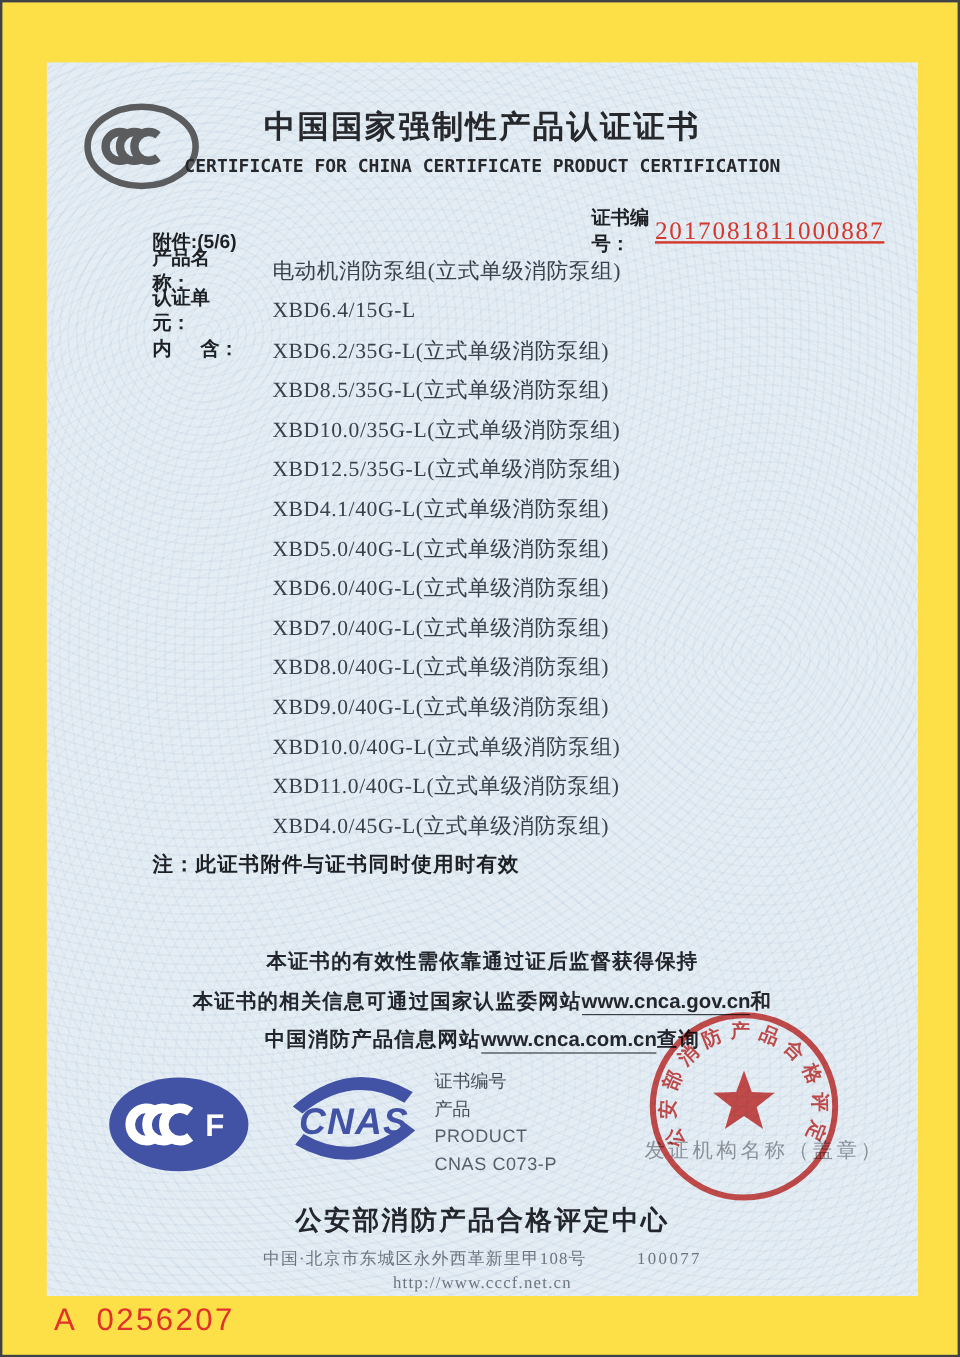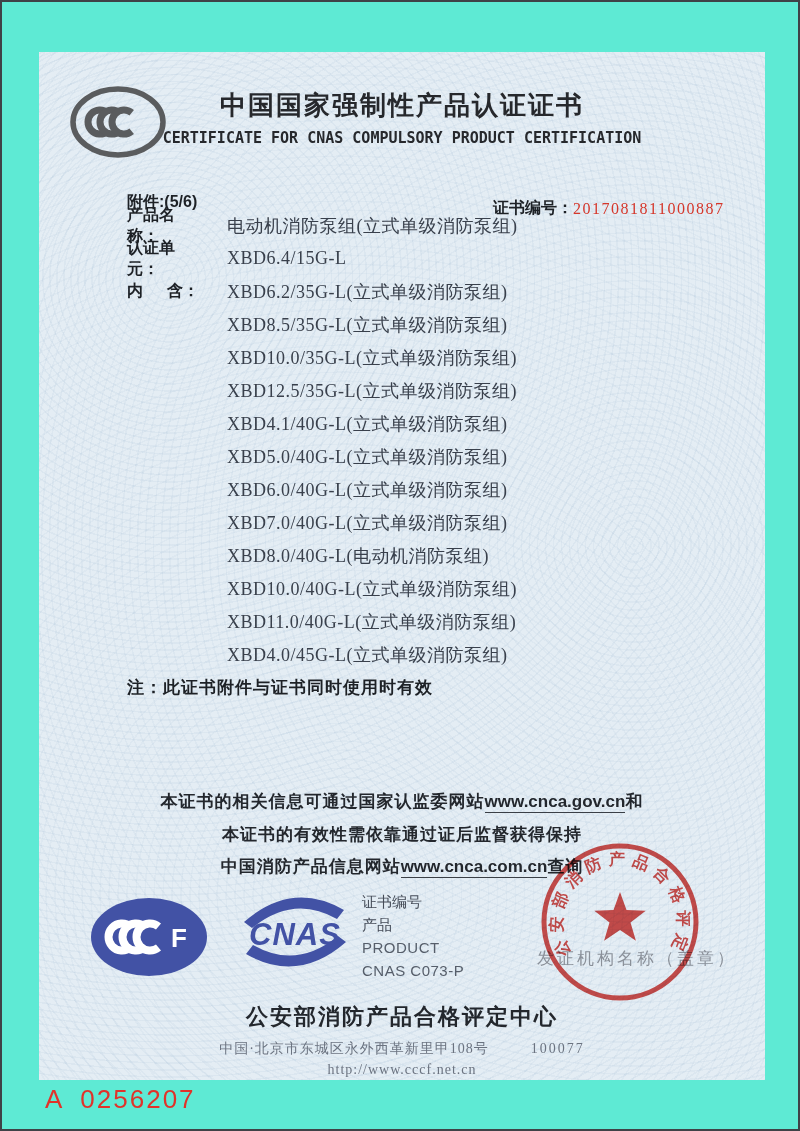--- a/index.html
+++ b/index.html
@@ -1,19 +1,19 @@
 <!DOCTYPE html>
 <html><head>
 <meta charset="utf-8">
 <style>
   * { margin:0; padding:0; box-sizing:border-box; }
   html,body { width:800px; height:1131px; }
   body { font-family:"Liberation Sans", sans-serif; background:#ffffff; position:relative; }
 
-  .scan { position:absolute; inset:0; background:#5eead4; border:2px solid #3f4247; overflow:hidden; }
+  .scan { position:absolute; inset:0; background:#fde047; border:2px solid #3f4247; overflow:hidden; }
 
   .paper {
     position:absolute; left:37px; top:50px; width:726px; height:1028px;
     background-color:#e4edf4;
     background-image:
       repeating-radial-gradient(circle at 18% 22%, rgba(141,172,201,0.10) 0 1.5px, rgba(255,255,255,0) 1.5px 7px),
       repeating-radial-gradient(circle at 82% 48%, rgba(141,172,201,0.09) 0 1.5px, rgba(255,255,255,0) 1.5px 8px),
       repeating-radial-gradient(circle at 42% 82%, rgba(141,172,201,0.08) 0 1.5px, rgba(255,255,255,0) 1.5px 9px);
   }
 
@@ -30,23 +30,23 @@
   }
 
   .cert-body { position:absolute; left:88px; top:124px; right:28px; }
   .line { height:33px; display:flex; align-items:center; position:relative; }
   .lab { font-weight:bold; font-size:16px; color:#1d2126; width:72px; flex:0 0 72px; }
   .lab.spread { display:flex; justify-content:space-between; }
   .val { font-family:"Liberation Serif", serif; font-size:18px; color:#39404c; letter-spacing:0.5px; white-space:nowrap; }
   .val.pad { padding-left:28px; }
   .model-line { padding-left:100px; }
   .attach { font-weight:bold; font-size:16px; color:#1d2126;margin-top:20px; }
-  .certno-wrap { position:absolute; left:366px; top:16px; height:33px; display:flex; align-items:center; }
+  .certno-wrap { position:absolute; left:366px; top:0; height:33px; display:flex; align-items:center; }
   .certno-label { font-weight:bold; font-size:16px; color:#1d2126; }
-  .certno-value { font-family:"Liberation Serif", serif; font-size:16px; color:#d5372b; letter-spacing:1.5px; }
+  .certno-value { font-family:"Liberation Serif", serif; font-size:21px; color:#d5372b; letter-spacing:1.5px;text-decoration:underline; }
   .note { font-weight:bold; font-size:17px; color:#1d2126; letter-spacing:1px; }
 
   .statements { position:absolute; left:0; top:738px; width:100%; text-align:center; }
   .statement { height:32.5px; font-size:17px; font-weight:bold; color:#23272d; letter-spacing:1px; }
   .url { font-family:"Liberation Sans", sans-serif; letter-spacing:0; border-bottom:1.5px solid #3a3f46; padding-bottom:1px; }
 
   .cccf-logo { position:absolute; left:50px; top:845px; }
   .cnas-logo { position:absolute; left:195px; top:838px; }
 
   .accred { position:absolute; left:323px; top:838px; }
@@ -86,21 +86,21 @@
   <div class="paper">
 
     <svg class="ccc-mark" width="98" height="74" viewBox="0 0 98 74">
       <ellipse cx="49" cy="37" rx="45" ry="33" fill="none" stroke="#5a5c5e" stroke-width="5.5"></ellipse>
       <path d="M 38.7 27.8 A 12 12 0 1 0 38.7 46.2" fill="none" stroke="#5a5c5e" stroke-width="7"></path>
       <path d="M 50.7 27.8 A 12 12 0 1 0 50.7 46.2" fill="none" stroke="#5a5c5e" stroke-width="7"></path>
       <path d="M 62.7 27.8 A 12 12 0 1 0 62.7 46.2" fill="none" stroke="#5a5c5e" stroke-width="7"></path>
     </svg>
 
     <div class="title">中国国家强制性产品认证证书</div>
-    <div class="subtitle">CERTIFICATE FOR CNAS COMPULSORY PRODUCT CERTIFICATION</div>
+    <div class="subtitle">CERTIFICATE FOR CHINA CERTIFICATE PRODUCT CERTIFICATION</div>
 
     <div class="cert-body">
       <div class="line">
         <span class="attach">附件:(5/6)</span>
         <span class="certno-wrap">
           <span class="certno-label">证书编号：</span>
           <span class="certno-value">2017081811000887</span>
         </span>
       </div>
       <div class="line">
@@ -133,41 +133,44 @@
       <div class="line model-line">
           <span class="val">XBD5.0/40G-L(立式单级消防泵组)</span>
         </div>
       <div class="line model-line">
           <span class="val">XBD6.0/40G-L(立式单级消防泵组)</span>
         </div>
       <div class="line model-line">
           <span class="val">XBD7.0/40G-L(立式单级消防泵组)</span>
         </div>
       <div class="line model-line">
-          <span class="val">XBD8.0/40G-L(电动机消防泵组)</span>
+          <span class="val">XBD8.0/40G-L(立式单级消防泵组)</span>
+        </div>
+      <div class="line model-line">
+          <span class="val">XBD9.0/40G-L(立式单级消防泵组)</span>
         </div>
       <div class="line model-line">
           <span class="val">XBD10.0/40G-L(立式单级消防泵组)</span>
         </div>
       <div class="line model-line">
           <span class="val">XBD11.0/40G-L(立式单级消防泵组)</span>
         </div>
       <div class="line model-line">
           <span class="val">XBD4.0/45G-L(立式单级消防泵组)</span>
         </div>
       <div class="line">
         <span class="note">注：此证书附件与证书同时使用时有效</span>
       </div>
     </div>
 
     <div class="statements">
+      <div class="statement">本证书的有效性需依靠通过证后监督获得保持</div>
       <div class="statement">
         <span>本证书的相关信息可通过国家认监委网站</span><span class="url">www.cnca.gov.cn</span><span>和</span>
       </div>
-      <div class="statement">本证书的有效性需依靠通过证后监督获得保持</div>
       <div class="statement">
         <span>中国消防产品信息网站</span><span class="url">www.cnca.com.cn</span><span>查询</span>
       </div>
     </div>
 
     <svg class="cccf-logo" width="120" height="80" viewBox="0 0 120 80">
       <ellipse cx="60" cy="40" rx="58" ry="39" fill="#4252a5"></ellipse>
       <path d="M 41.5 29.5 A 13.5 13.5 0 1 0 41.5 50.5" fill="none" stroke="#ffffff" stroke-width="8"></path>
       <path d="M 55.5 29.5 A 13.5 13.5 0 1 0 55.5 50.5" fill="none" stroke="#ffffff" stroke-width="8"></path>
       <path d="M 69.5 29.5 A 13.5 13.5 0 1 0 69.5 50.5" fill="none" stroke="#ffffff" stroke-width="8"></path>

